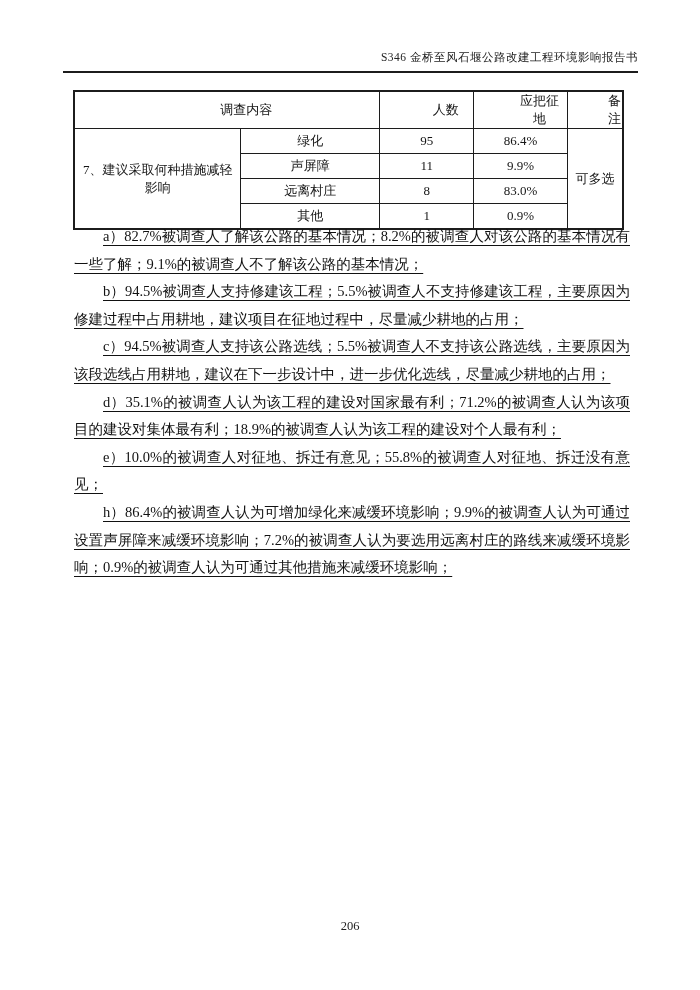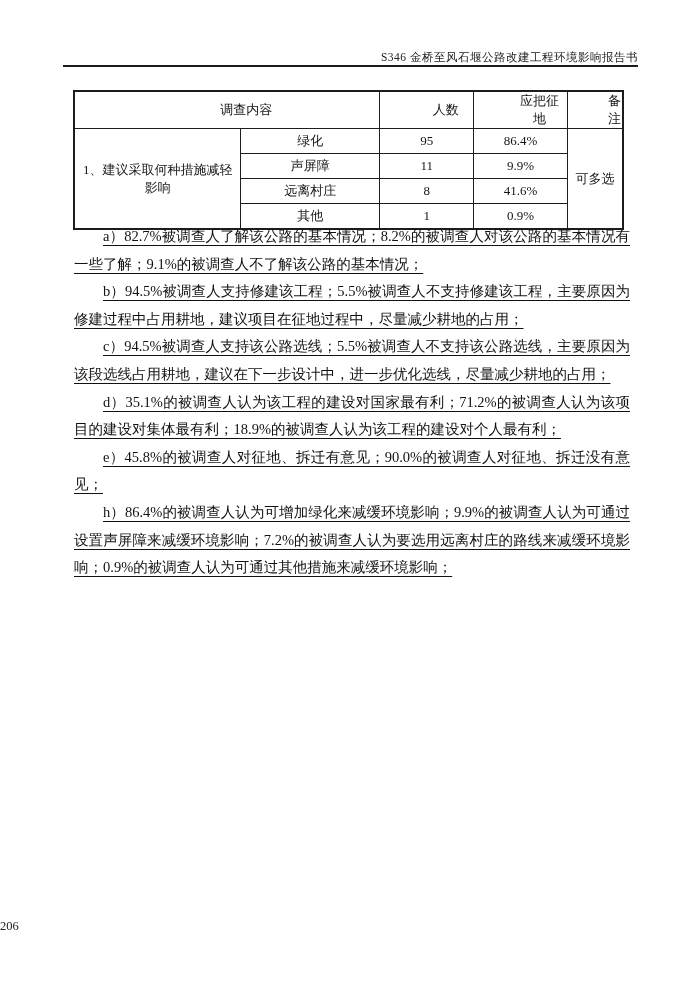--- a/index.html
+++ b/index.html
@@ -11,20 +11,21 @@
     color:#1a1a1a;
     overflow:hidden;
   }
   .page-header{
     position:absolute;
     top:50px;left:63px;right:62px;
     text-align:right;
     font-size:11.5px;
     letter-spacing:.5px;
     color:#222;
+    padding-bottom:6px;
     border-bottom:2px solid #1c1c1c;
   }
   .report-table{
     position:absolute;
     top:90px;left:73px;
     width:551px;
     border-collapse:collapse;
     table-layout:fixed;
     font-size:13px;
     text-align:center;
@@ -52,20 +53,21 @@
     margin:0;
     text-indent:2em;
     text-decoration:underline;
     text-decoration-thickness:1px;
     text-underline-offset:4px;
   }
   .page-number{
     position:absolute;
     bottom:56px;left:0;
     width:100%;
+    text-align:center;
     font-size:12.5px;
     color:#222;
   }
 </style>
 </head>
 <body>
 
 <div class="page-header">S346 金桥至风石堰公路改建工程环境影响报告书</div>
 
 <table class="report-table">
@@ -77,46 +79,46 @@
     <col style="width:10.1%">
   </colgroup>
   <tbody>
     <tr class="hdr">
       <td colspan="2">调查内容</td>
       <td>人数</td>
       <td>应把征地</td>
       <td>备注</td>
     </tr>
     <tr>
-      <td rowspan="4">1、建议采取何种措施减轻影响</td>
+      <td rowspan="4">7、建议采取何种措施减轻影响</td>
       <td>绿化</td>
       <td>95</td>
       <td>86.4%</td>
       <td rowspan="4">可多选</td>
     </tr>
     <tr>
       <td>声屏障</td>
       <td>11</td>
       <td>9.9%</td>
     </tr>
     <tr>
       <td>远离村庄</td>
       <td>8</td>
-      <td>41.6%</td>
+      <td>83.0%</td>
     </tr>
     <tr>
       <td>其他</td>
       <td>1</td>
       <td>0.9%</td>
     </tr>
   </tbody>
 </table>
 
 <div class="body-text">
   <p>a）82.7%被调查人了解该公路的基本情况；8.2%的被调查人对该公路的基本情况有一些了解；9.1%的被调查人不了解该公路的基本情况；</p>
   <p>b）94.5%被调查人支持修建该工程；5.5%被调查人不支持修建该工程，主要原因为修建过程中占用耕地，建议项目在征地过程中，尽量减少耕地的占用；</p>
   <p>c）94.5%被调查人支持该公路选线；5.5%被调查人不支持该公路选线，主要原因为该段选线占用耕地，建议在下一步设计中，进一步优化选线，尽量减少耕地的占用；</p>
   <p>d）35.1%的被调查人认为该工程的建设对国家最有利；71.2%的被调查人认为该项目的建设对集体最有利；18.9%的被调查人认为该工程的建设对个人最有利；</p>
-  <p>e）45.8%的被调查人对征地、拆迁有意见；90.0%的被调查人对征地、拆迁没有意见；</p>
+  <p>e）10.0%的被调查人对征地、拆迁有意见；55.8%的被调查人对征地、拆迁没有意见；</p>
   <p>h）86.4%的被调查人认为可增加绿化来减缓环境影响；9.9%的被调查人认为可通过设置声屏障来减缓环境影响；7.2%的被调查人认为要选用远离村庄的路线来减缓环境影响；0.9%的被调查人认为可通过其他措施来减缓环境影响；</p>
 </div>
 
 <div class="page-number">206</div>
 
 </body></html>

